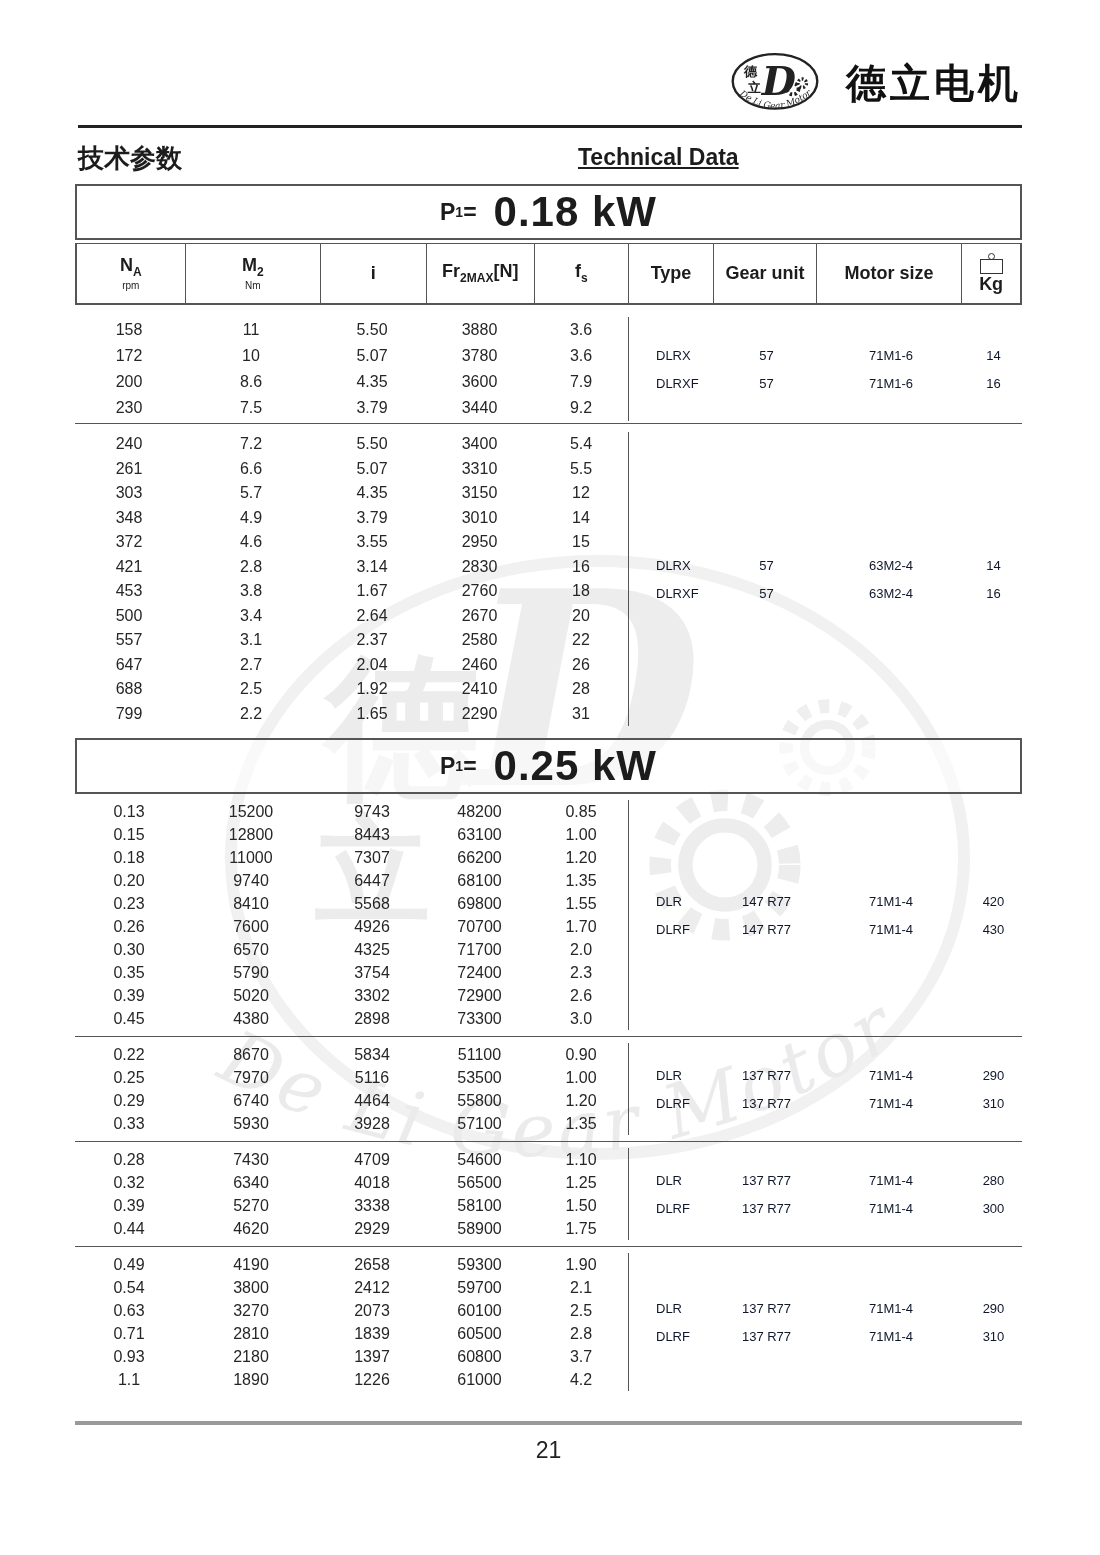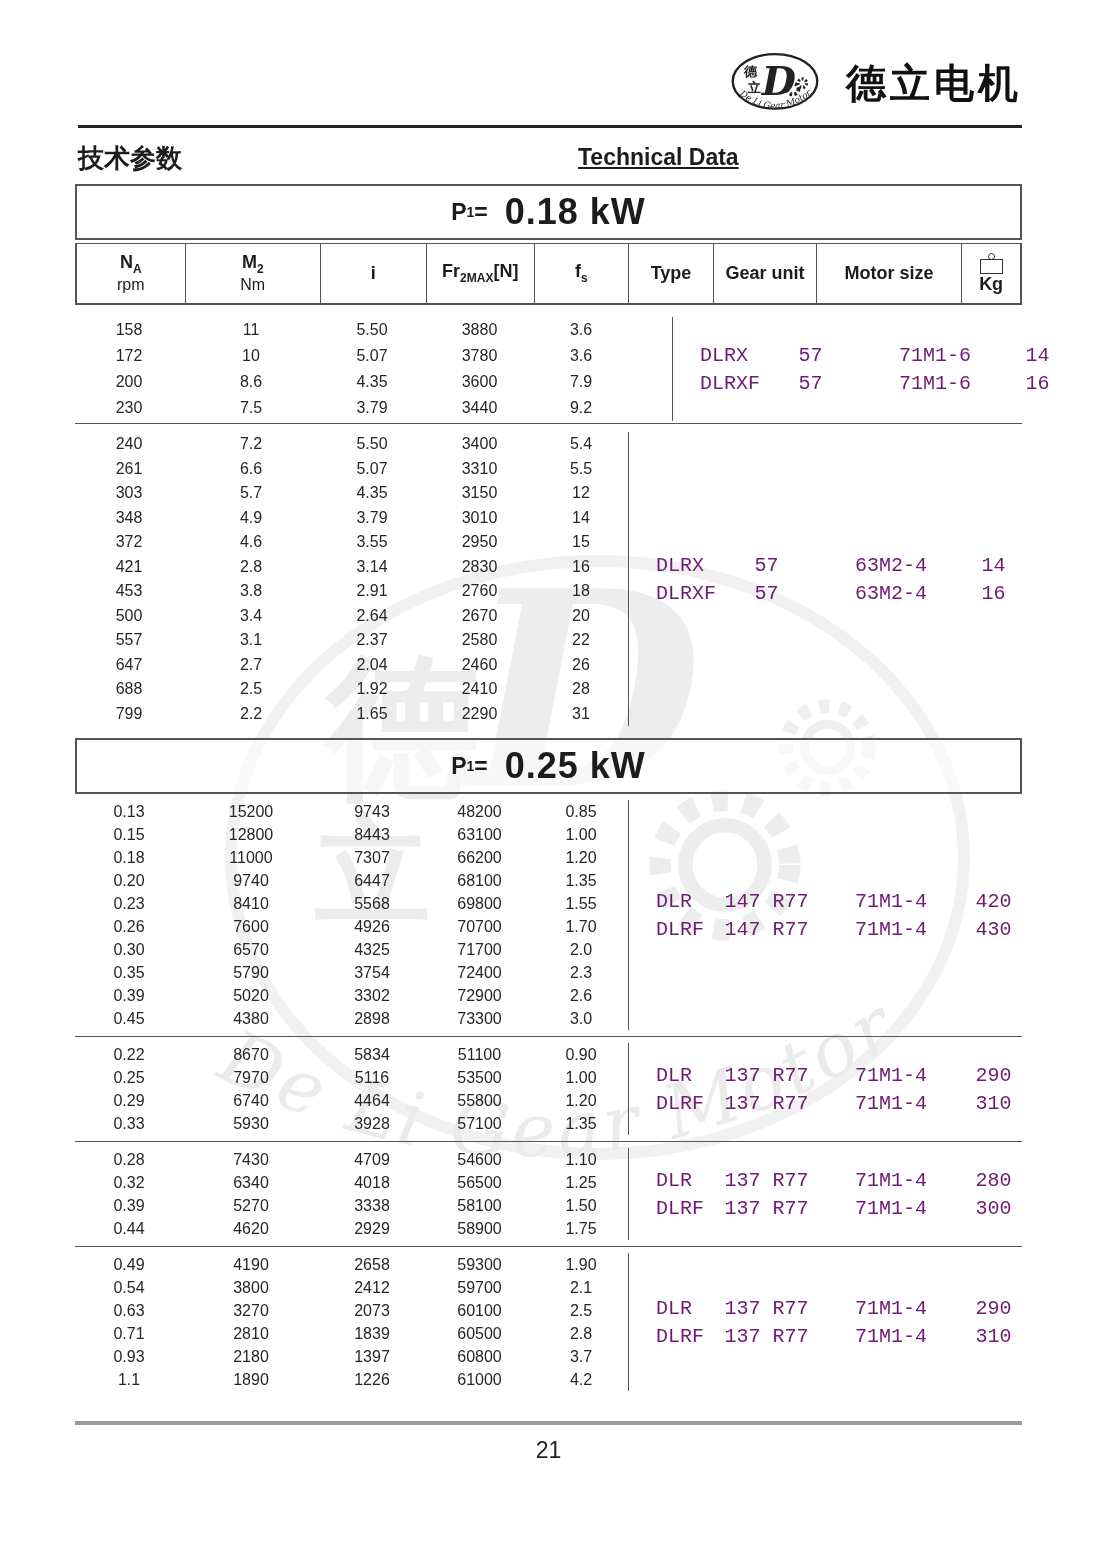--- a/index.html
+++ b/index.html
@@ -37,48 +37,48 @@
   .sub-cn { font-size:26px; font-weight:bold; }
   .sub-en { position:absolute; left:500px; top:3px; font-size:23px; font-weight:bold;text-decoration:underline; }
 
   .table-wrap { margin:9px 0 0 75px; width:947px; }
 
   .title-box { border:2px solid #555; height:56px; display:flex; align-items:center;
     justify-content:center; background:rgba(255,255,255,0.55); }
   .title-box.mt6 { margin-top:6px; }
   .pt-sym { font-size:23px; font-weight:bold; }
   .pt-sub { font-size:14px; font-weight:bold; }
-  .pt-val { font-size:36px; font-weight:bold; letter-spacing:1px; margin-left:17px; }
+  .pt-val { font-size:42px; font-weight:bold; letter-spacing:1px; margin-left:17px; }
 
   .header-row { border:2px solid #555; border-top-width:1.5px; height:62px; display:flex;
     margin-top:3px; background:rgba(255,255,255,0.55); }
   .hcell { display:flex; flex-direction:column; align-items:center; justify-content:center; }
   .hcell + .hcell { border-left:1.5px solid #555; }
   .ch-main { font-size:18px; font-weight:bold; line-height:1.1; }
   .ch-main sub { font-size:12px; font-weight:bold; }
-  .ch-unit { font-size:16px; margin-top:1px; }
+  .ch-unit { font-size:10px; margin-top:1px; }
   .kg-icon { margin-bottom:1px; }
   .kg-knob { width:7px; height:7px; border:1.5px solid #333; border-radius:50%; margin:0 auto; }
   .kg-body { width:23px; height:15px; border:1.5px solid #333; margin:-1px auto 0; }
 
   .w0{width:108px} .w1{width:136px} .w2{width:106px} .w3{width:109px} .w4{width:94px}
   .w5{width:86px}  .w6{width:103px} .w7{width:146px} .w8{width:59px}
 
   .group { display:flex; }
   .g-left { width:553px; }
   .g-right { flex:1; border-left:1.3px solid #555; display:flex; flex-direction:column;
     justify-content:center; }
   .drow { display:flex; align-items:center; }
   .dcell { text-align:center; font-size:16px; color:#262626; }
   .irow { display:flex; align-items:center; height:28px; }
-  .icell { text-align:center; font-size:20px; color:#701a75;font-family:Liberation Mono, monospace; }
+  .icell { text-align:center; font-size:13px; color:#0f172a; }
   .icell.type { text-align:left; padding-left:27px; }
   .gdivider { border-top:1.3px solid #555; }
 
-  .g-t0-0 { padding:12px 0 2px;gap:44px; }
+  .g-t0-0 { padding:12px 0 2px; }
   .g-t0-0 .drow { height:26px; }
   .g-t0-1 { padding:8px 0 6px; }
   .g-t0-1 .drow { height:24.5px; }
   .g-t1 { padding:6px 0; }
   .g-t1 .drow { height:23px; }
 
   .footer-rule { margin:24px 0 0 75px; width:947px; border-top:4px solid #9a9a9a; }
   .page-num { width:947px; margin:12px 0 0 75px; text-align:center; font-size:23px; color:#222; }
 </style>
 </head>
@@ -258,21 +258,21 @@
           <div class="drow">
             <div class="dcell w0">421</div>
             <div class="dcell w1">2.8</div>
             <div class="dcell w2">3.14</div>
             <div class="dcell w3">2830</div>
             <div class="dcell w4">16</div>
           </div>
           <div class="drow">
             <div class="dcell w0">453</div>
             <div class="dcell w1">3.8</div>
-            <div class="dcell w2">2.91</div>
+            <div class="dcell w2">1.67</div>
             <div class="dcell w3">2760</div>
             <div class="dcell w4">18</div>
           </div>
           <div class="drow">
             <div class="dcell w0">500</div>
             <div class="dcell w1">3.4</div>
             <div class="dcell w2">2.64</div>
             <div class="dcell w3">2670</div>
             <div class="dcell w4">20</div>
           </div>

